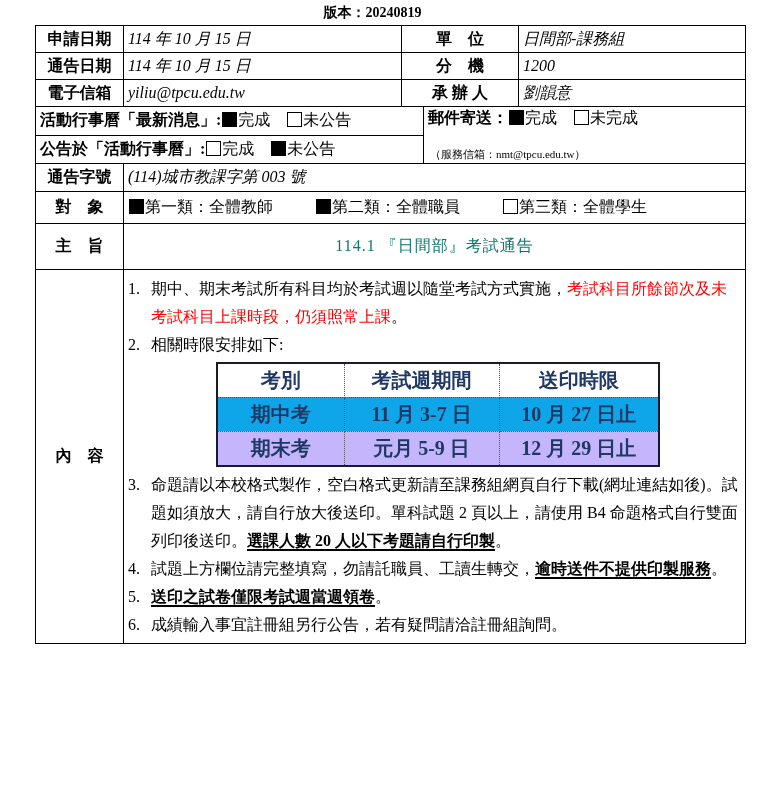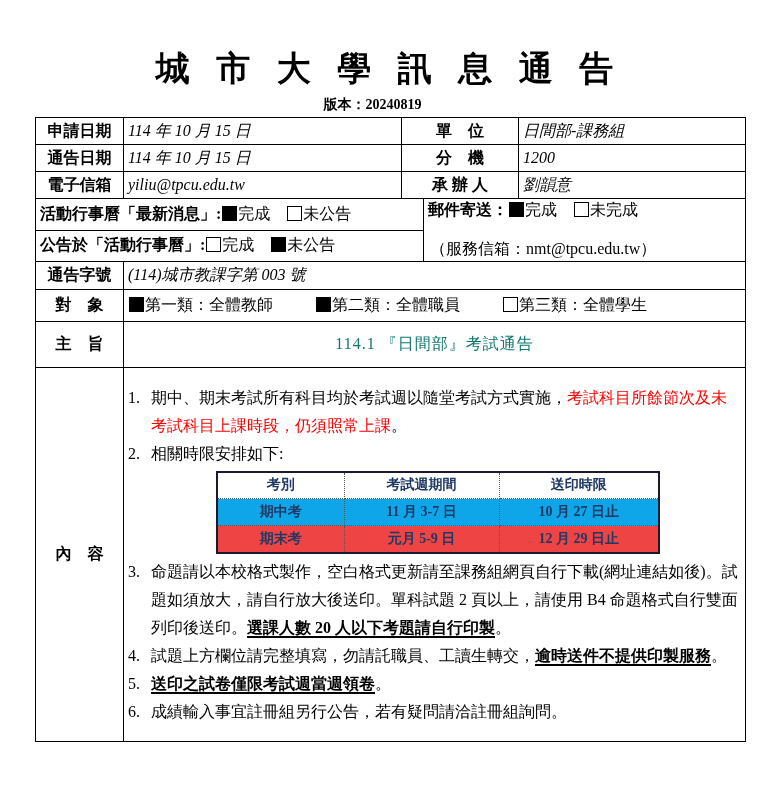--- a/index.html
+++ b/index.html
@@ -56,21 +56,21 @@
     width:15px; height:15px;
     border:1.5px solid #000;
     background:#ffffff;
     vertical-align:-2px;
     margin:0 1px;
   }
   .cb.filled { background:#000000; }
   .gap1 { display:inline-block; width:16px; }
   .gap2 { display:inline-block; width:42px; }
   td.mailcell { padding-left:8px; vertical-align:middle; }
-  .mailnote { font-size:16px; padding-left:2px; margin-top:18px; }
+  .mailnote { font-size:11px; padding-left:2px; margin-top:18px; }
   td.subject {
     text-align:center;
     color:#0f766e;
     font-size:23px;
     font-weight:bold;
     letter-spacing:1px;
   }
   td.contentcell { vertical-align:top; padding:6px 4px 4px 3px; }
   .item { display:flex; line-height:28px; font-size:16px; }
   .item .num { width:23px; flex:none; }
@@ -86,36 +86,35 @@
   table.exam {
     border-collapse:collapse;
     margin:3px 0 4px 88px;
     width:442px;
     border:2px solid #1a1a2e;
     table-layout:fixed;
   }
   table.exam th, table.exam td {
     border:1px dotted #555555;
     text-align:center;
-    font-size:14px;
+    font-size:20px;
     font-weight:bold;
     color:#1F3864;
     padding:3px 0;
     height:27px;
   }
   table.exam tr.hdr { background:#ffffff; }
   table.exam tr.mid { background:#0ea5e9; }
-  table.exam tr.fin { background:#ef4444; }
+  table.exam tr.fin { background:#c4b5fd; }
 </style>
 </head>
 <body>
 
 <div class="page">
 
-  <div class="title">城 市 大 學 訊 息 通 告</div>
   <div class="version">版本：20240819</div>
 
   <table class="form">
     <colgroup>
       <col style="width:88px">
         <col style="width:278px">
         <col style="width:22px">
         <col style="width:95px">
         <col style="width:227px">
     </colgroup>

